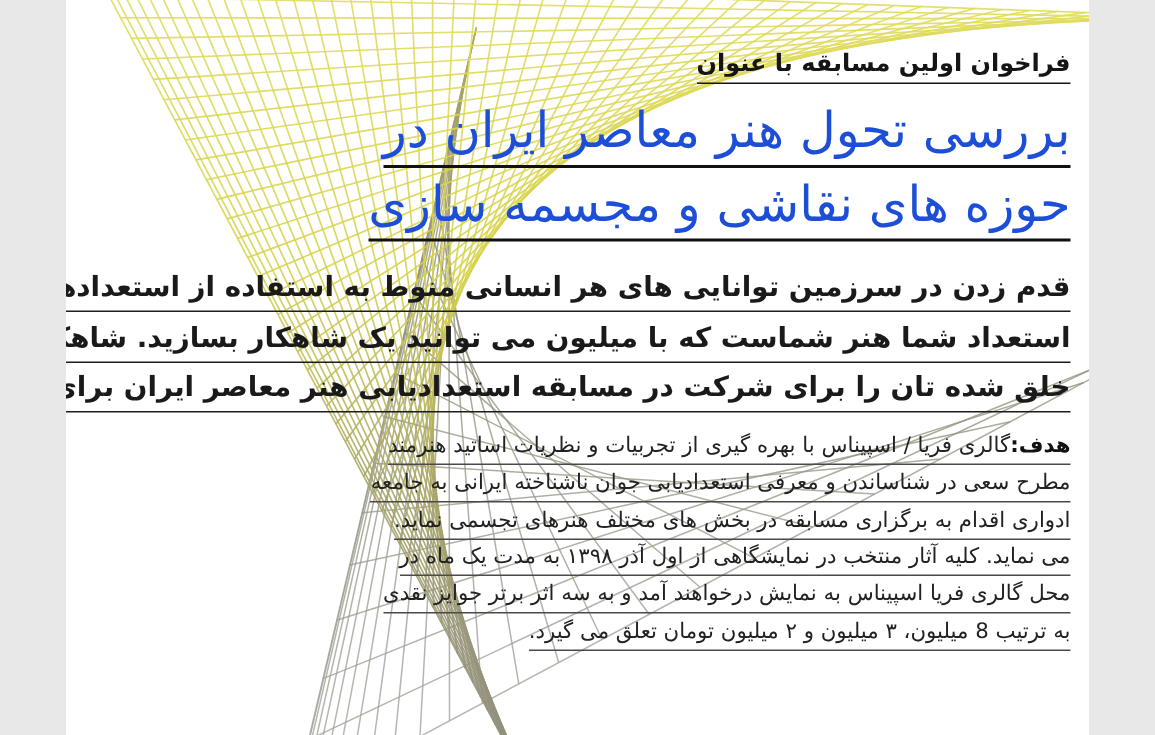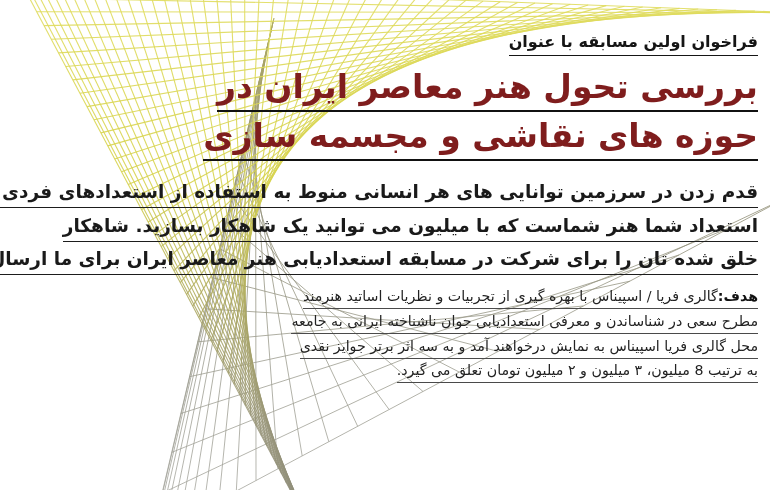--- a/index.html
+++ b/index.html
@@ -1,18 +1,18 @@
 <!DOCTYPE html>
 <html lang="fa"><head>
 <meta charset="utf-8">
 <style>
   html,body{margin:0;padding:0;background:#e8e8e8;}
   .poster{
     position:relative;
-    width:770px;height:490px;
+    width:682px;height:490px;
     margin:0 auto;
     background:#ffffff;
     overflow:hidden;
     font-family:"DejaVu Sans","Liberation Sans",sans-serif;
     direction:rtl;
   }
   .decor{
     position:absolute;left:0;top:0;width:770px;height:490px;
     z-index:0;
   }
@@ -24,21 +24,21 @@
 
   .kicker{position:absolute;top:32px;right:12px;}
   .kicker .u{
     font-size:16px;font-weight:bold;color:#151515;
     padding-bottom:4px;border-bottom:1.6px solid #151515;
   }
 
   .title{position:absolute;top:67px;right:12px;}
   .title .txt-line{margin-bottom:4px;}
   .title .u{
-    font-size:33px;font-weight:bold;color:#7f1d1d;
+    font-size:33px;font-weight:normal;color:#1d4ed8;
     letter-spacing:-0.5px;
     padding-bottom:4px;border-bottom:2.4px solid #111111;
   }
 
   .intro{position:absolute;top:181px;right:12px;}
   .intro .txt-line{height:33.5px;}
   .intro .u{
     font-size:18.5px;font-weight:bold;color:#1a1a1a;
     padding-bottom:5px;border-bottom:1.8px solid #1d1d1d;
   }
@@ -184,20 +184,26 @@
     </div>
 
     <div class="bodytext">
       <div class="txt-line">
         <span class="u"><span class="goal">هدف:</span><span>گالری فریا / اسپیناس با بهره گیری از تجربیات و نظریات اساتید هنرمند</span></span>
       </div>
       <div class="txt-line">
         <span class="u">مطرح سعی در شناساندن و معرفی استعدادیابی جوان ناشناخته ایرانی به جامعه</span>
       </div>
       <div class="txt-line">
+        <span class="u">ادواری اقدام به برگزاری مسابقه در بخش های مختلف هنرهای تجسمی نماید.</span>
+      </div>
+      <div class="txt-line">
+        <span class="u">می نماید. کلیه آثار منتخب در نمایشگاهی از اول آذر ۱۳۹۸ به مدت یک ماه در</span>
+      </div>
+      <div class="txt-line">
         <span class="u">محل گالری فریا اسپیناس به نمایش درخواهند آمد و به سه اثر برتر جوایز نقدی</span>
       </div>
       <div class="txt-line">
         <span class="u">به ترتیب 8 میلیون، ۳ میلیون و ۲ میلیون تومان تعلق می گیرد.</span>
       </div>
     </div>
 
   </div>
 </div>
 

